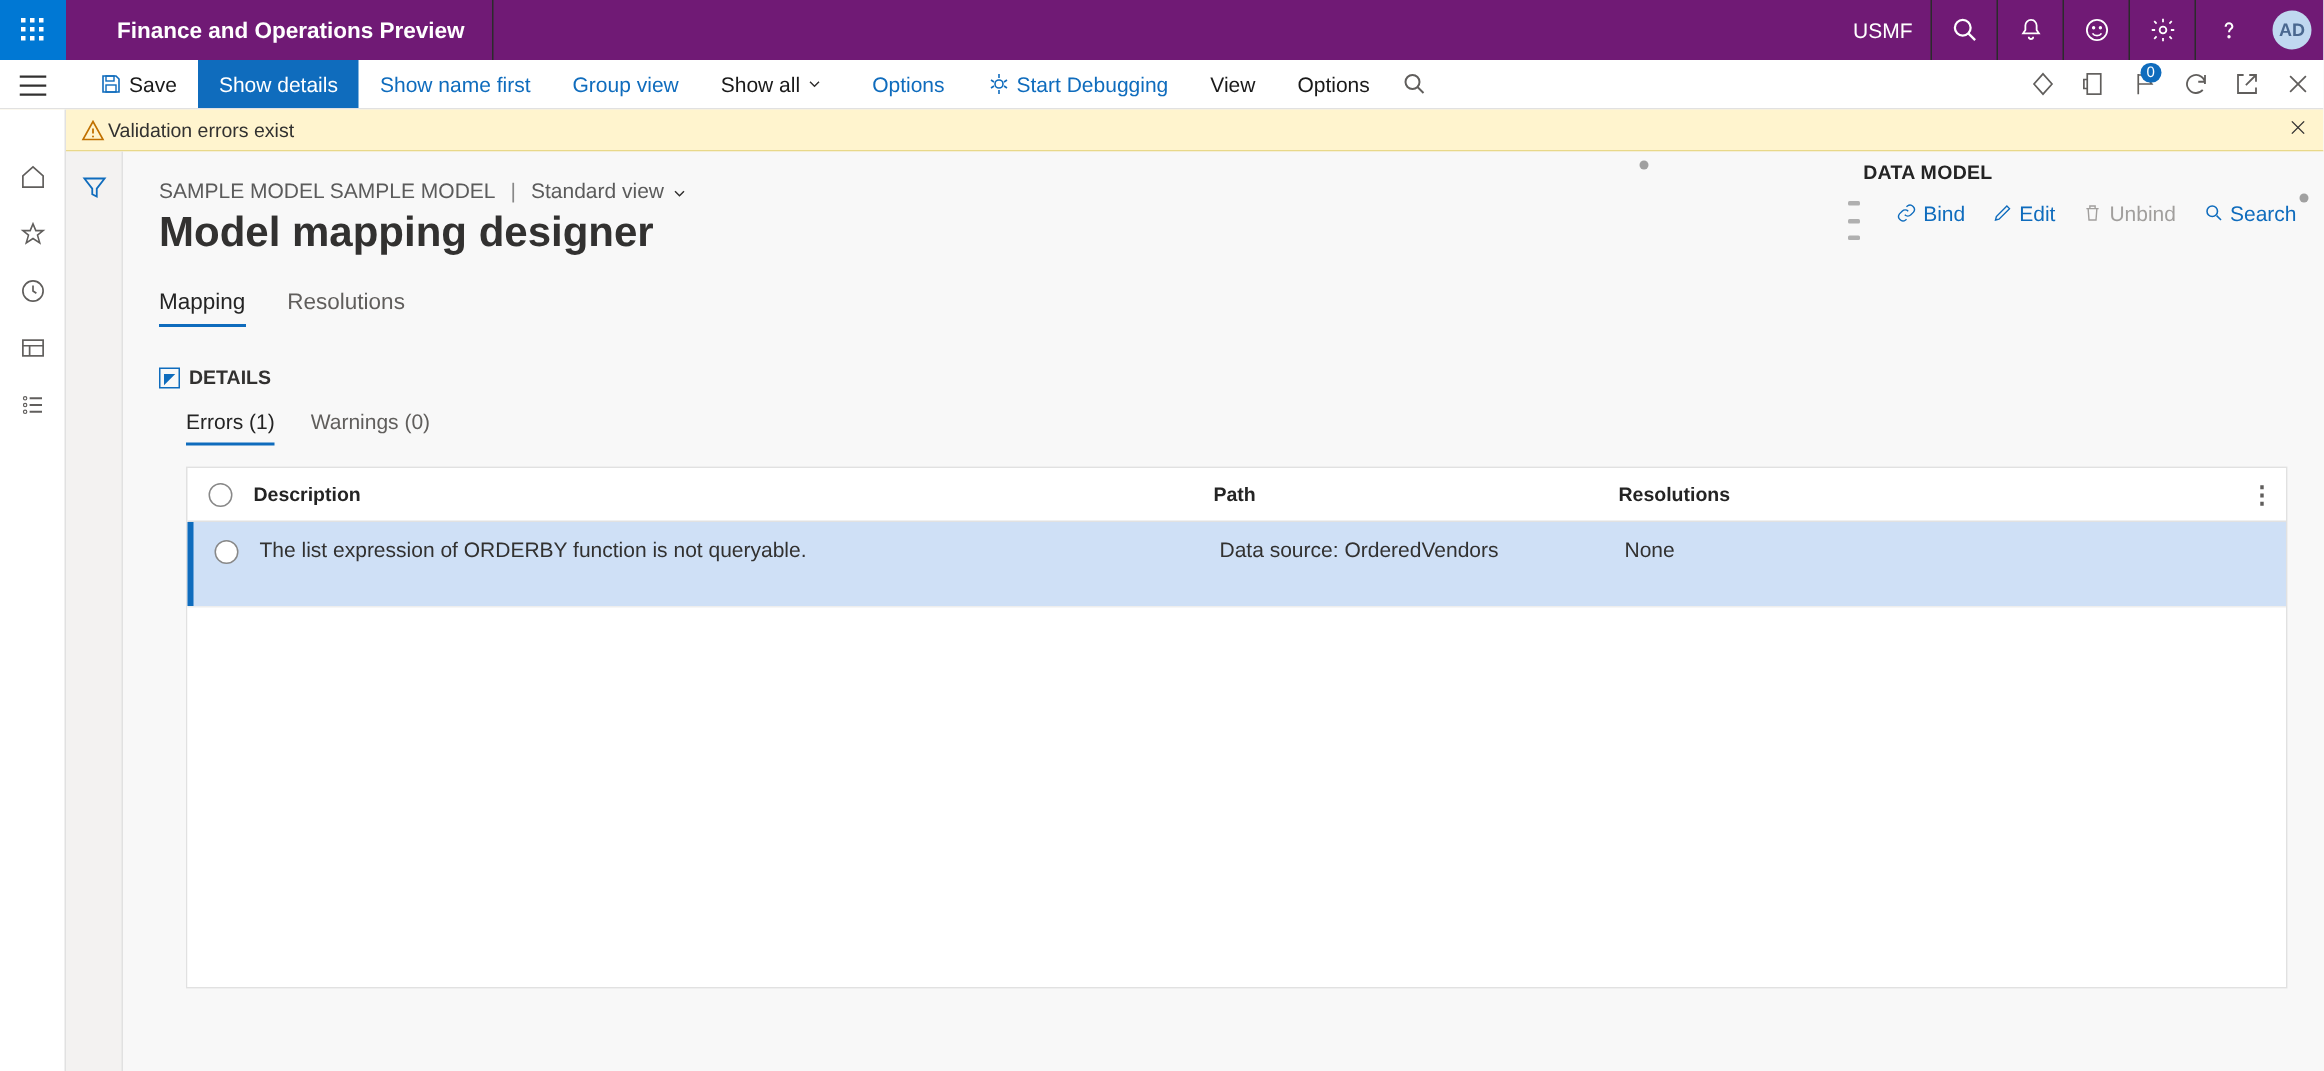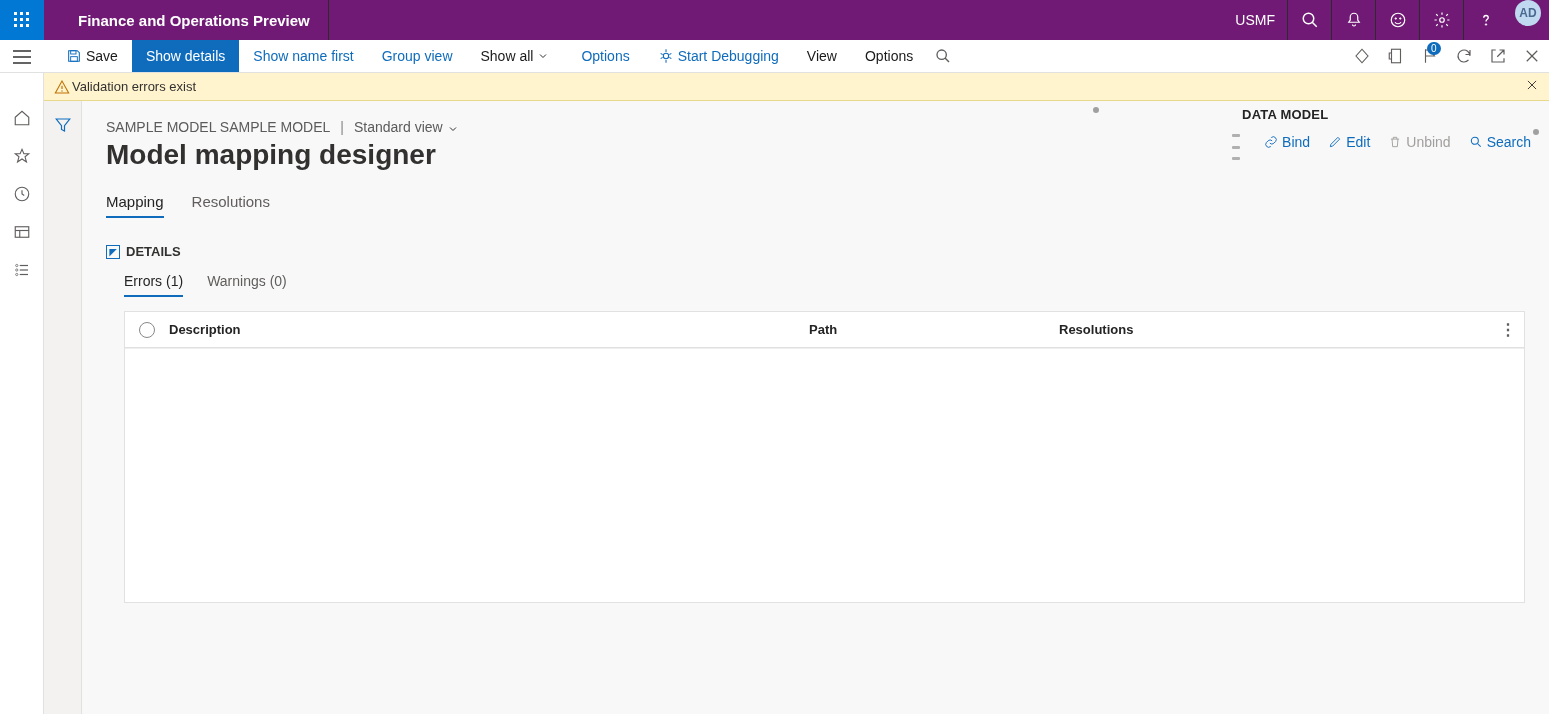--- a/index.html
+++ b/index.html
@@ -9,21 +9,21 @@
   .topbar { height: 40px; background: #701a75; display: flex; align-items: stretch; color: #fff; gap: 16px; }
   .waffle { width: 44px; background: #0078d4; display:flex; align-items:center; justify-content:center; }
   .waffle svg { fill:#fff; }
   .app-title { padding: 0 18px; display:flex; align-items:center; font-size:15px; font-weight:600; border-right:1px solid #2b2b2b; }
   .topbar-spacer { flex:1; }
   .topbar-right { display:flex; align-items:stretch; }
   .company { display:flex; align-items:center; padding:0 12px; font-size:14px; }
   .topbar-icon { width:44px; display:flex; align-items:center; justify-content:center; border-left:1px solid #2b2b2b; }
   .topbar-icon svg { stroke:#fff; fill:none; }
   .avatar { width:26px; height:26px; border-radius:50%; background:#c0d8f0; color:#4a6890; display:flex; align-items:center; justify-content:center; font-size:12px; font-weight:600; }
-  .avatar-wrap { padding:0 8px; display:flex; align-items:flex-start; }
+  .avatar-wrap { padding:0 8px; display:flex; align-items:center; }
   
   
   .actionbar { height: 33px; background: #fff; border-bottom:1px solid #e1e1e1; display:flex; align-items:stretch; padding-left:46px; }
   .hamburger-abs { position:absolute; left:0; top:40px; width:44px; height:33px; display:flex; align-items:center; justify-content:center; }
   .action-item { display:flex; align-items:center; padding:0 14px; font-size:14px; color:#1a1a1a; cursor:pointer; }
   .action-link { color:#0f6cbd; }
   .action-item.primary { background:#0f6cbd; color:#fff; }
   .action-item svg { margin-right:4px; }
   .action-save svg { stroke:#0f6cbd; }
   .chevron-down { margin-left:4px; }
@@ -74,21 +74,21 @@
   .sub-tabs { margin-left:18px; margin-top:14px; display:flex; gap:24px; font-size:14px; }
   .sub-tab { padding-bottom:6px; color:#605e5c; cursor:pointer; }
   .sub-tab.active { color:#242424; border-bottom:2px solid #0f6cbd; }
   
   .fix-sel { margin-left:28px; margin-top:22px; color:#a19f9d; font-size:14px; }
   
   .grid { margin-left:18px; margin-top:14px; border:1px solid #e1e1e1; background:#fff; }
   .grid-head { display:flex; align-items:center; height:36px; border-bottom:1px solid #e1e1e1; font-size:13px; color:#242424; font-weight:600; position:relative;}
   .col-sel { width:44px; display:flex; align-items:center; justify-content:center;}
   .col-desc { width:640px; }
-  .col-path { width:250px; }
+  .col-path { width:270px; }
   .col-res { flex:1; }
   .grid-more { position:absolute; right:8px; font-size:16px; color:#605e5c; cursor:pointer; }
   .radio { width:16px; height:16px; border:1px solid #888; border-radius:50%; background:#fff; }
   
   .grid-row { display:flex; align-items:flex-start; background:#cfe0f6; border-left:4px solid #0f6cbd; min-height:56px; padding-top:10px; font-size:14px; }
   .grid-row .col-sel { align-items:flex-start; padding-top:2px;}
   .grid-below { height:254px; background:#fff; border-top:1px solid #eee;}
 </style>
 </head>
 <body>
@@ -373,15 +373,23 @@
   <div class="grid">
     <div class="grid-head">
       <div class="col-sel">
           <div class="radio"></div>
         </div>
       <div class="col-desc">Description</div>
       <div class="col-path">Path</div>
       <div class="col-res">Resolutions</div>
       <div class="grid-more">⋮</div>
     </div>
+    <div class="grid-row">
+      <div class="col-sel">
+          <div class="radio"></div>
+        </div>
+      <div class="col-desc">The list expression of ORDERBY function is not queryable.</div>
+      <div class="col-path">Data source: OrderedVendors</div>
+      <div class="col-res">None</div>
+    </div>
     <div class="grid-below"></div>
   </div>
 </div>
 
 </body></html>

